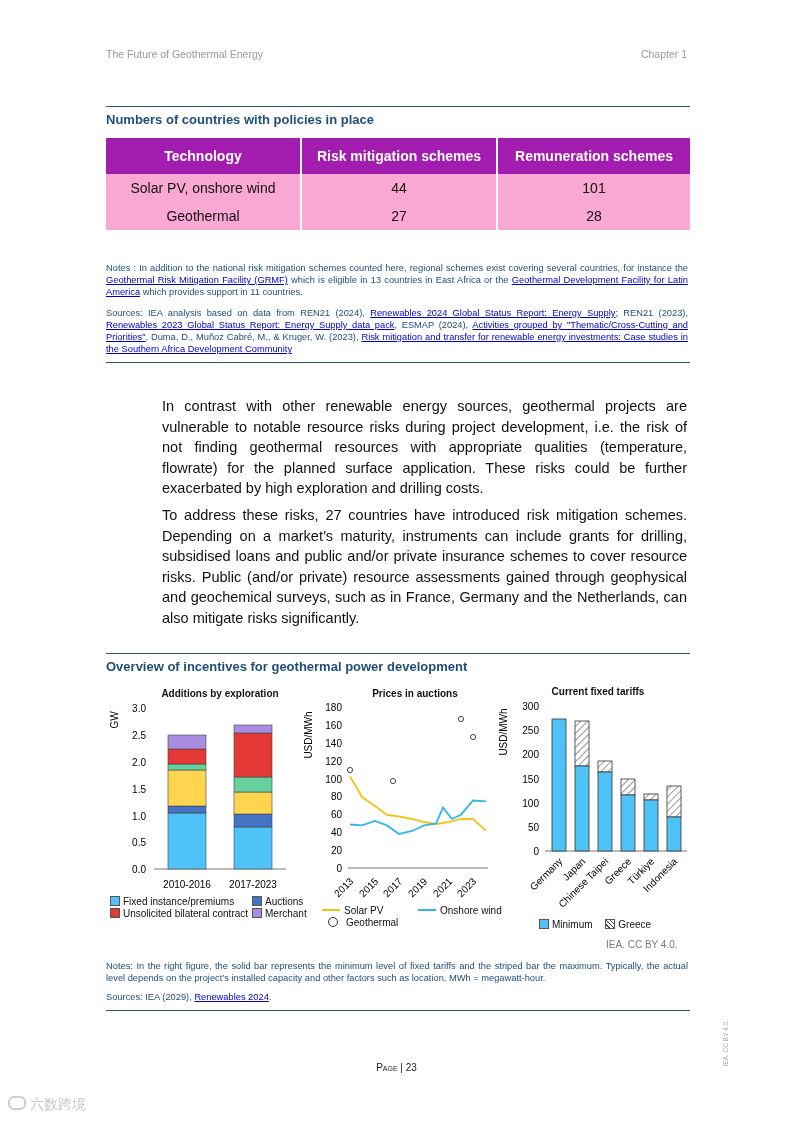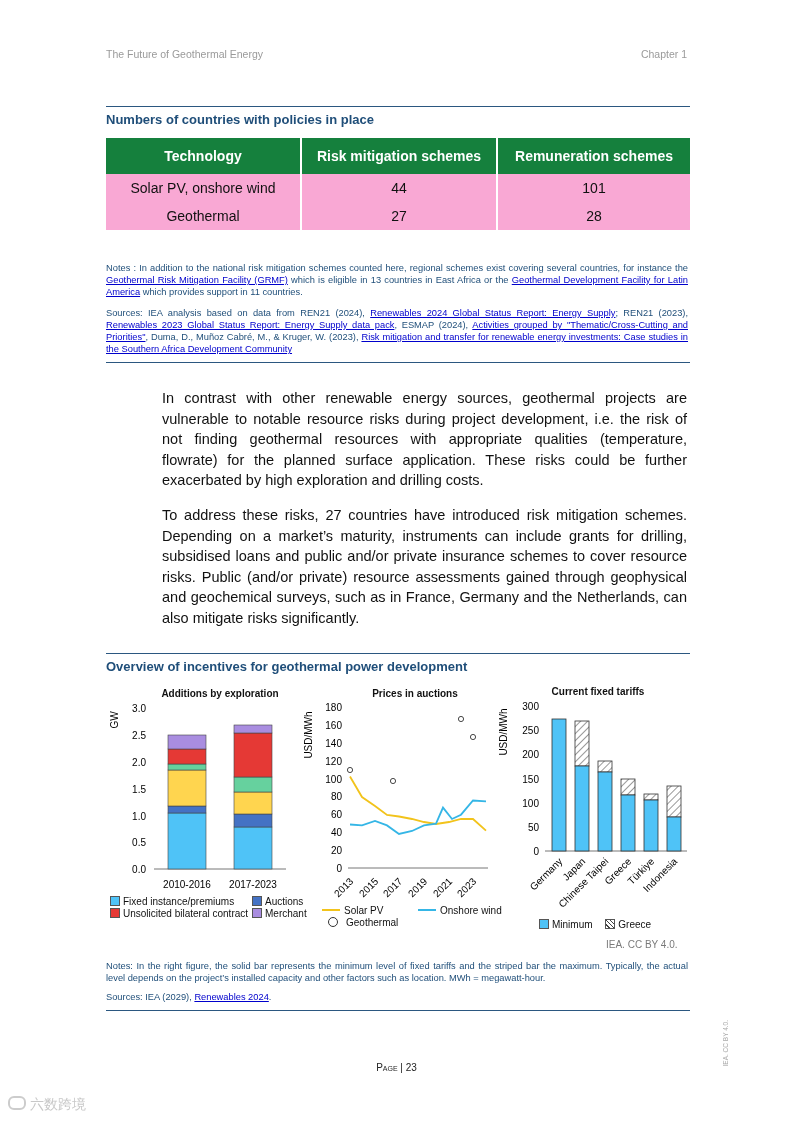--- a/index.html
+++ b/index.html
@@ -2,21 +2,21 @@
 <html><head>
 <meta charset="utf-8">
 <style>
   html,body{margin:0;padding:0;}
   body{width:793px;height:1121px;background:#fff;position:relative;font-family:"Liberation Sans",sans-serif;color:#111;overflow:hidden;}
   .abs{position:absolute;}
   .hdr{top:48px;font-size:10.5px;color:#9a9a9a;}
   .rule{position:absolute;left:106px;width:584px;height:0;border-top:1px solid #2b5780;}
   .sec-title{position:absolute;left:106px;font-weight:bold;font-size:13px;color:#1f4e79;}
   table.pol{position:absolute;left:106px;top:138px;width:584px;border-collapse:collapse;font-size:14px;}
-  table.pol th{background:#15803d;color:#fff;font-weight:bold;height:34px;font-size:14px;}
+  table.pol th{background:#a21caf;color:#fff;font-weight:bold;height:34px;font-size:14px;}
   table.pol td{height:26px;text-align:center;}
   table.pol tr.shade td{background:#f9a8d4;}
   table.pol td.gap,table.pol th.gap{width:2px;padding:0;background:#fff !important;}
   .note{position:absolute;left:106px;width:582px;font-size:9.3px;line-height:12px;color:#1f4e79;text-align:justify;}
   .note a{color:#0000cc;text-decoration:underline;}
   .body-p{position:absolute;left:162px;width:525px;font-size:14.5px;line-height:20.5px;text-align:justify;color:#111;}
   .chart-title{position:absolute;font-size:10px;font-weight:bold;text-align:center;}
   svg text{font-family:"Liberation Sans",sans-serif;}
   .legend{position:absolute;font-size:10px;color:#111;}
   .sw{display:inline-block;width:8px;height:8px;border:1px solid #555;margin-right:3px;vertical-align:-1px;}
@@ -59,21 +59,21 @@
   </tr>
 </tbody>
   </table>
 
 <div class="note" style="top:262px"><span>Notes : In addition to the national risk mitigation schemes counted here, regional schemes exist covering several countries, for instance the </span><a>Geothermal Risk Mitigation Facility (GRMF)</a><span> which is eligible in 13 countries in East Africa or the </span><a>Geothermal Development Facility for Latin America</a><span> which provides support in 11 countries.</span></div>
 
 <div class="note" style="top:307px"><span>Sources: IEA analysis based on data from REN21 (2024), </span><a>Renewables 2024 Global Status Report: Energy Supply</a><span>; REN21 (2023), </span><a>Renewables 2023 Global Status Report: Energy Supply data pack</a><span>, ESMAP (2024), </span><a>Activities grouped by "Thematic/Cross-Cutting and Priorities"</a><span>, Duma, D., Muñoz Cabré, M., &amp; Kruger, W. (2023), </span><a>Risk mitigation and transfer for renewable energy investments: Case studies in the Southern Africa Development Community</a></div>
 
 <div class="rule" style="top:362px"></div>
 
-<div class="body-p" style="top:388px">In contrast with other renewable energy sources, geothermal projects are vulnerable to notable resource risks during project development, i.e. the risk of not finding geothermal resources with appropriate qualities (temperature, flowrate) for the planned surface application. These risks could be further exacerbated by high exploration and drilling costs.</div>
+<div class="body-p" style="top:396px">In contrast with other renewable energy sources, geothermal projects are vulnerable to notable resource risks during project development, i.e. the risk of not finding geothermal resources with appropriate qualities (temperature, flowrate) for the planned surface application. These risks could be further exacerbated by high exploration and drilling costs.</div>
 <div class="body-p" style="top:505px">To address these risks, 27 countries have introduced risk mitigation schemes. Depending on a market’s maturity, instruments can include grants for drilling, subsidised loans and public and/or private insurance schemes to cover resource risks. Public (and/or private) resource assessments gained through geophysical and geochemical surveys, such as in France, Germany and the Netherlands, can also mitigate risks significantly.</div>
 
 <div class="rule" style="top:653px"></div>
 <div class="sec-title" style="top:659px">Overview of incentives for geothermal power development</div>
 
 <div class="chart-title" style="left:140px;width:160px;top:688px">Additions by exploration</div>
 <svg class="abs" style="left:104px;top:700px" width="200" height="200">
   <text x="14" y="20" font-size="10" transform="rotate(-90 14 20)" text-anchor="middle">GW</text>
   <g font-size="10" text-anchor="end">
     <text x="42" y="173">0.0</text>

